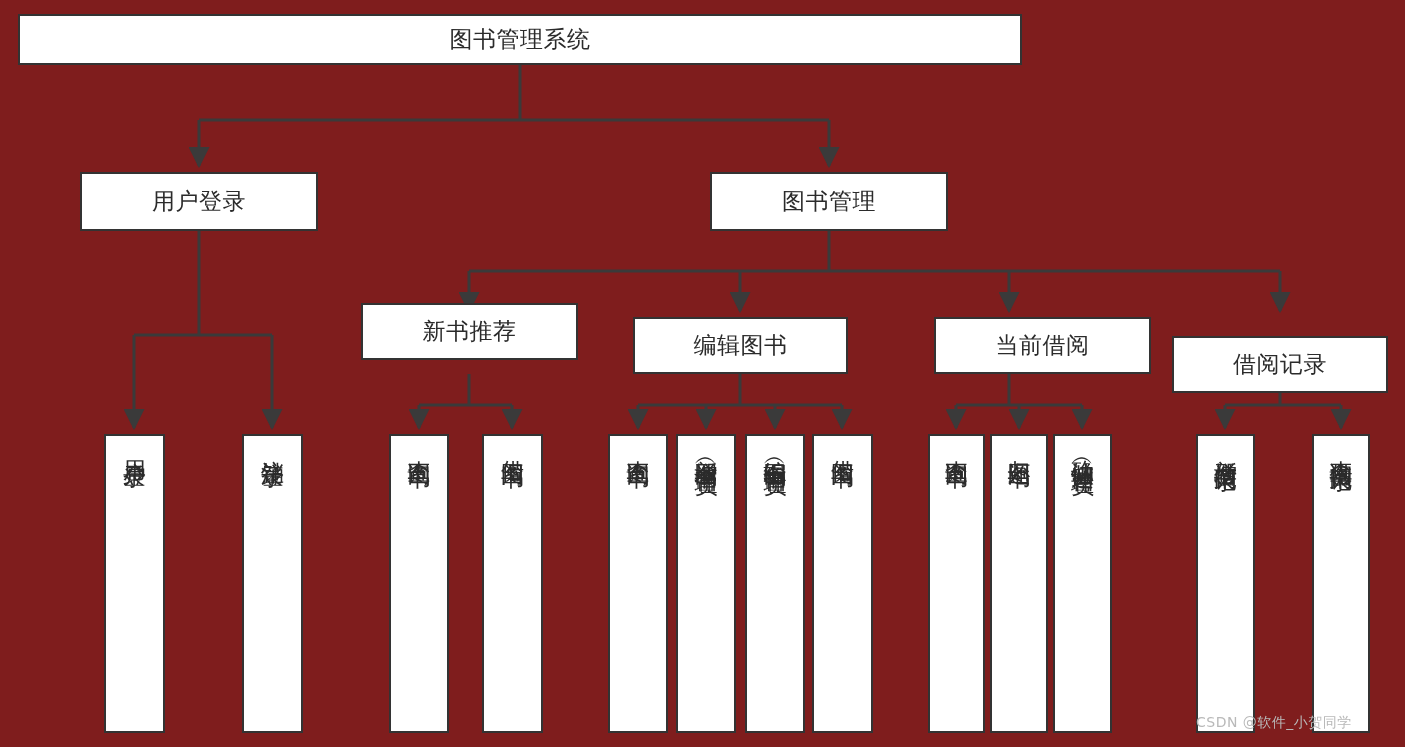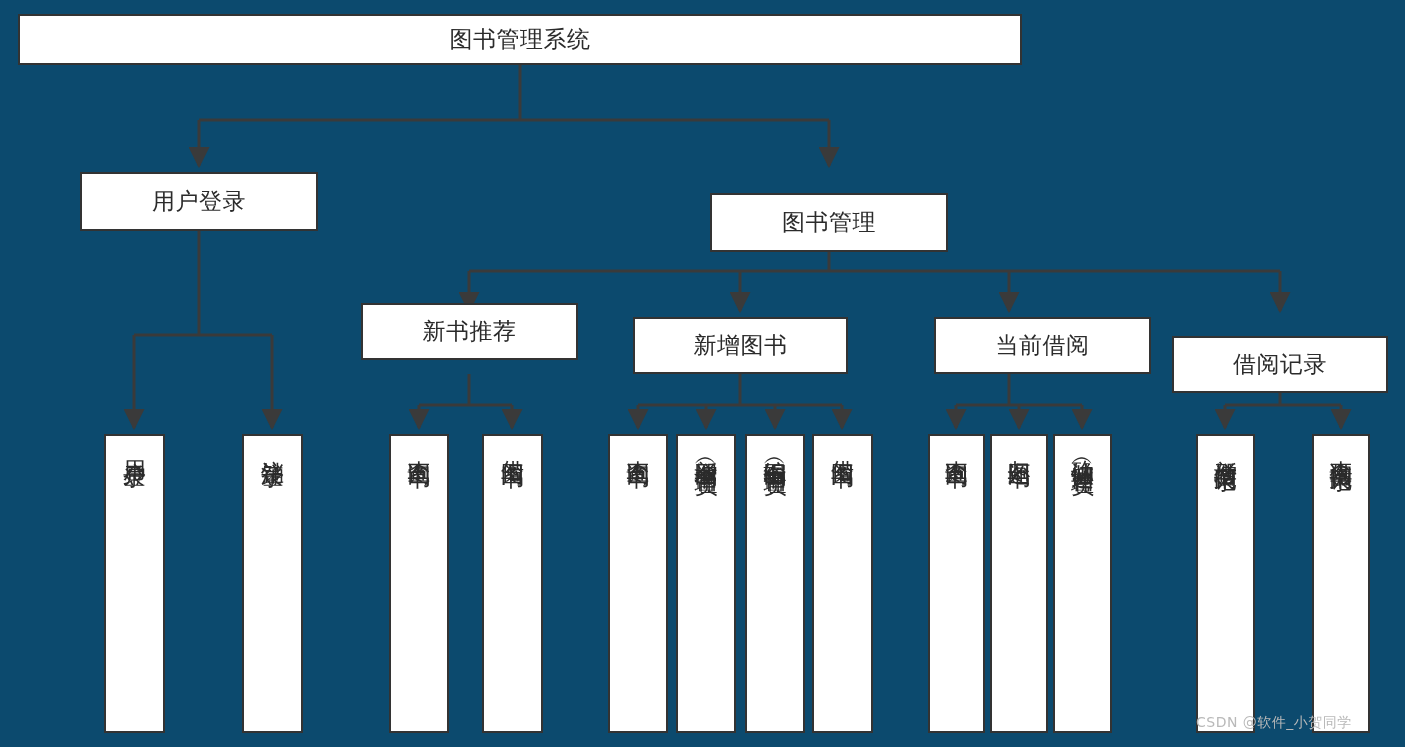--- a/index.html
+++ b/index.html
@@ -7,21 +7,21 @@
     padding: 0;
     background: #ffffff;
   }
   body {
     font-family: "DejaVu Sans", "Liberation Sans", sans-serif;
   }
   #canvas {
     position: relative;
     width: 1405px;
     height: 747px;
-    background: #0c4a6e;
+    background: #7f1d1d;
     overflow: hidden;
   }
   #svg-layer {
     position: absolute;
     left: 0;
     top: 0;
     width: 1405px;
     height: 747px;
   }
   .node {
@@ -117,29 +117,29 @@
     </g>
   </svg>
 
   <div class="node node-h" style="left: 18px; top: 14px; width: 1004px; height: 51px;">
     <span class="label">图书管理系统</span>
   </div>
 
   <div class="node node-h" style="left: 80px; top: 172px; width: 238px; height: 59px;">
     <span class="label">用户登录</span>
   </div>
-  <div class="node node-h" style="left: 710px; top: 172px; width: 238px; height: 59px; margin-top: 21px;">
+  <div class="node node-h" style="left: 710px; top: 172px; width: 238px; height: 59px;">
     <span class="label">图书管理</span>
   </div>
 
   <div class="node node-h" style="left: 361px; top: 303px; width: 217px; height: 57px;">
     <span class="label">新书推荐</span>
   </div>
   <div class="node node-h" style="left: 633px; top: 317px; width: 215px; height: 57px;">
-    <span class="label">新增图书</span>
+    <span class="label">编辑图书</span>
   </div>
   <div class="node node-h" style="left: 901px; top: 317px; width: 217px; height: 57px; margin-left: 33px;">
     <span class="label">当前借阅</span>
   </div>
   <div class="node node-h" style="left: 1172px; top: 336px; width: 216px; height: 57px;">
     <span class="label">借阅记录</span>
   </div>
 
   <div class="node node-v" style="left: 104px; top: 434px; width: 61px; height: 299px;">
     <span class="label">用户登录</span>

